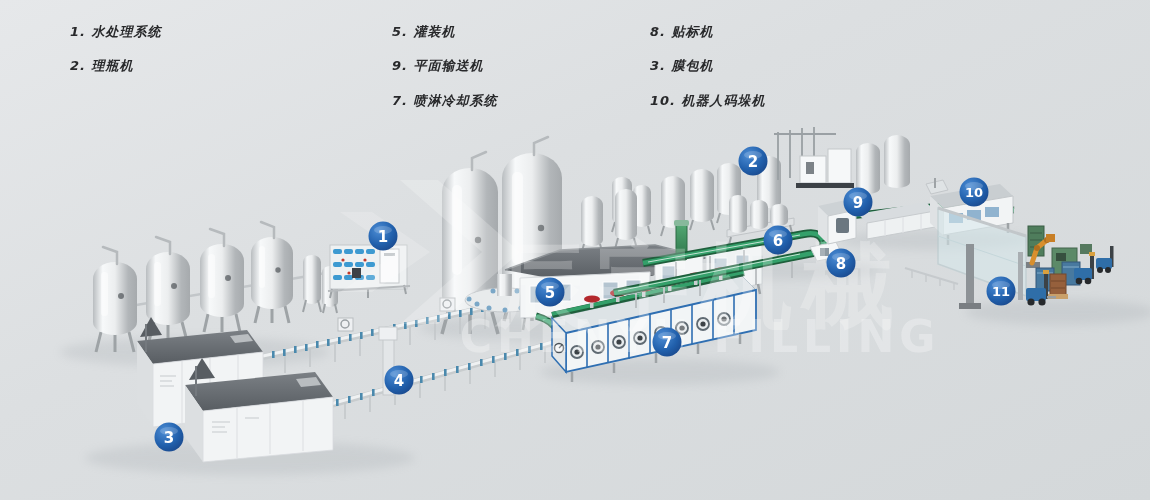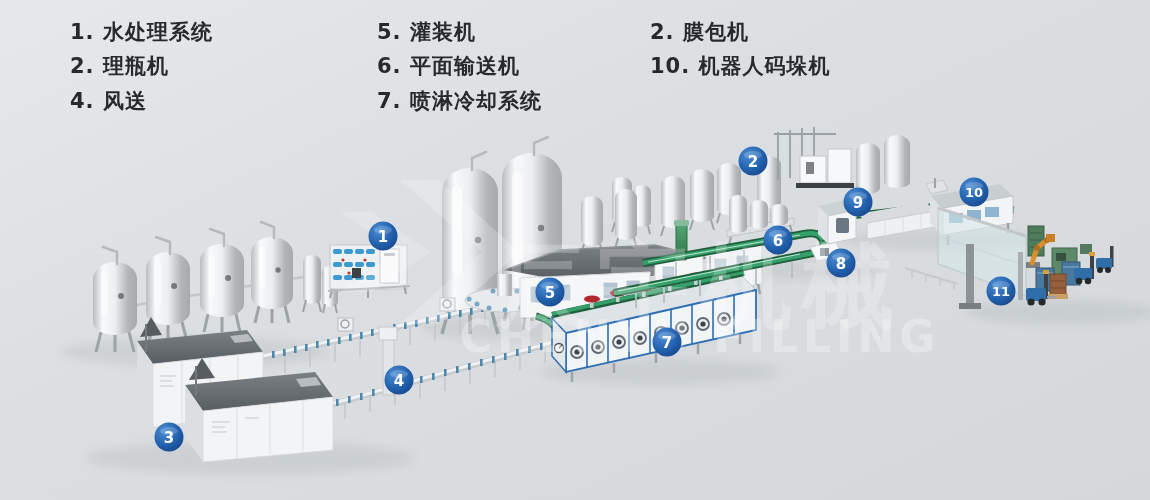--- a/index.html
+++ b/index.html
@@ -1,22 +1,22 @@
 <!DOCTYPE html>
 <html><head>
 <meta charset="utf-8">
 <style>
   html,body{margin:0;padding:0;background:#eceef0;}
   .stage{position:relative;width:1150px;height:500px;overflow:hidden;
          background:linear-gradient(155deg,#e6e8ea 0%,#dcdfe1 40%,#d4d8da 100%);
          font-family:"DejaVu Sans","Liberation Sans",sans-serif;}
   .legend-col{position:absolute;top:15px;}
-  .legend-col.c1{left:70px;} .legend-col.c2{left:377px;} .legend-col.c3{left:650px;}
-  .legend-item{font-size:21px;font-weight:700;color:#28292b;line-height:34.4px;
-               letter-spacing:1px;white-space:nowrap;}
+  .legend-col.c1{left:70px;} .legend-col.c2{left:392px;} .legend-col.c3{left:650px;}
+  .legend-item{font-size:13px;font-weight:700;color:#28292b;line-height:34.4px;
+               letter-spacing:1px;white-space:nowrap;font-style:italic;}
   svg{position:absolute;left:0;top:0;}
   .badge-num{font-size:15px;font-weight:bold;fill:#ffffff;text-anchor:middle;}
   .badge-num.two{font-size:13px;}
   .wm-cn{font-size:92px;font-weight:bold;fill:#ffffff;opacity:.24;letter-spacing:10px;text-anchor:middle;}
   .wm-en{font-size:44px;font-weight:bold;fill:#ffffff;opacity:.30;letter-spacing:5px;text-anchor:middle;}
 </style>
 </head>
 <body>
 
 <div class="stage">
@@ -505,25 +505,25 @@
           <circle cx="1001" cy="291" r="14.5" fill="url(#badgeGrad)"></circle>
           <ellipse cx="1001" cy="285" rx="9" ry="4" fill="#fff" opacity="0.18"></ellipse>
           <text class="badge-num two" x="1001" y="296">11</text>
         </g>
     </g>
   </svg>
 
   <div class="legend-col c1">
     <div class="legend-item">1. 水处理系统</div>
     <div class="legend-item">2. 理瓶机</div>
-    <div class="legend-item">4. 风送</div>
   </div>
   <div class="legend-col c2">
     <div class="legend-item">5. 灌装机</div>
-    <div class="legend-item">6. 平面输送机</div>
+    <div class="legend-item">9. 平面输送机</div>
     <div class="legend-item">7. 喷淋冷却系统</div>
   </div>
   <div class="legend-col c3">
-    <div class="legend-item">2. 膜包机</div>
+    <div class="legend-item">8. 贴标机</div>
+    <div class="legend-item">3. 膜包机</div>
     <div class="legend-item">10. 机器人码垛机</div>
   </div>
 
 </div>
 
 </body></html>

